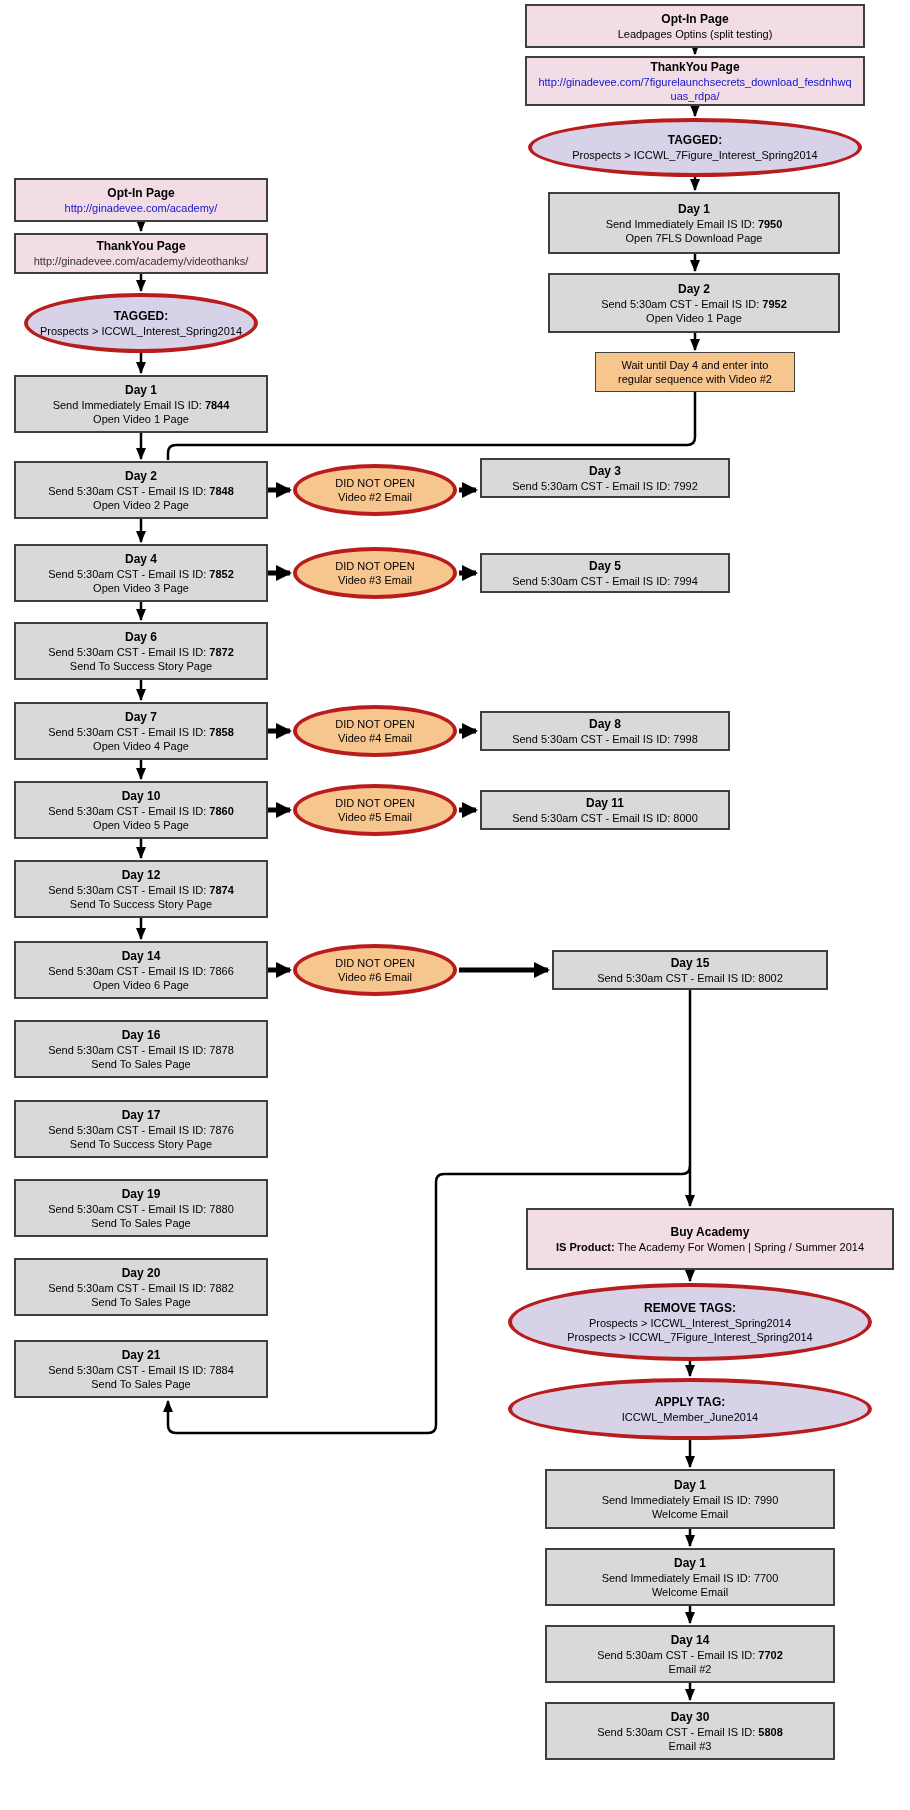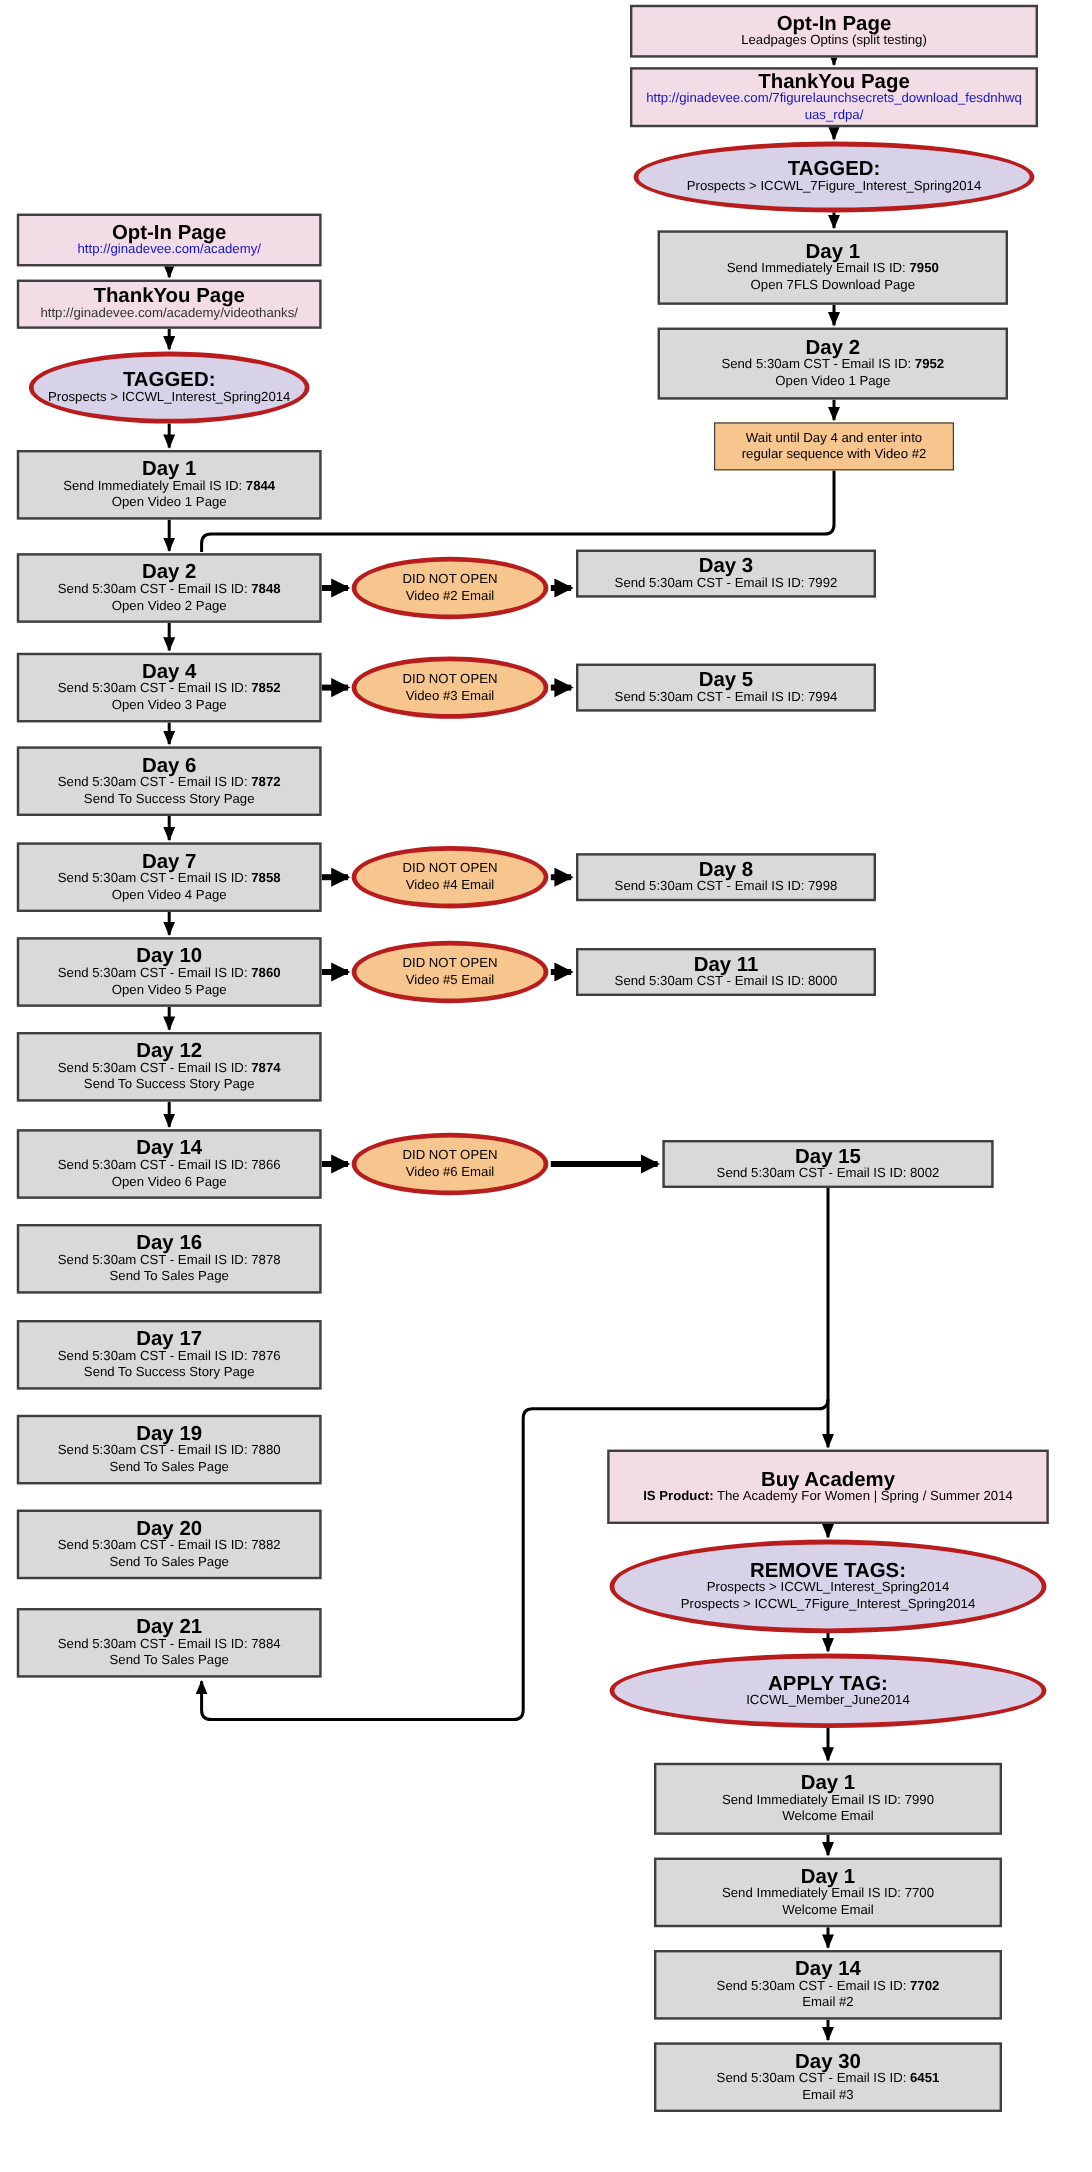--- a/index.html
+++ b/index.html
@@ -5,21 +5,21 @@
   html,body{margin:0;padding:0;background:#fff}
   #canvas{position:relative;width:910px;height:1810px;background:#fff;font-family:"Liberation Sans",sans-serif;overflow:hidden}
   #connectors{position:absolute;left:0;top:0;z-index:0;pointer-events:none}
   .node{position:absolute;box-sizing:border-box;display:flex;flex-direction:column;justify-content:center;align-items:center;text-align:center;color:#000;font:11px/14px "Liberation Sans",sans-serif;z-index:1}
   .rect{border:2px solid #3f3f3f}
   .pink{background:#f2dce6}
   .gray{background:#d9d9d9}
   .ell{border-radius:50%;border:4px solid #b91c1c}
   .purple{background:#d8d2e9}
   .orange{background:#f7c58e}
-  .t{font-weight:bold;font-size:17px;line-height:15px;white-space:nowrap}
+  .t{font-weight:bold;font-size:12px;line-height:15px;white-space:nowrap}
   .l{white-space:nowrap}
   .b{font-weight:bold}
   .wb{font-weight:normal;white-space:nowrap}
   .lnk{color:#1414cc;cursor:pointer}
   .lnk2{color:#333}
   .brk{white-space:normal;word-break:break-all;padding:0 10px}
 </style>
 </head>
 <body>
 
@@ -214,21 +214,21 @@
   </div>
   <div class="node ell orange" style="left:293px;top:944px;width:164px;height:52px">
     <div class="wb">DID NOT OPEN</div>
     <div class="wb">Video #6 Email</div>
   </div>
   <div class="node rect gray" style="left:552px;top:950px;width:276px;height:40px">
     <div class="t">Day 15</div>
     <div class="l">Send 5:30am CST -  Email IS ID: 8002</div>
   </div>
 
-  <div class="node rect pink" style="left:506px;top:1208px;width:368px;height:62px">
+  <div class="node rect pink" style="left:526px;top:1208px;width:368px;height:62px">
     <div class="t">Buy Academy</div>
     <div class="l"><span class="b" style="">IS Product:</span><span> The Academy For Women | Spring / Summer 2014</span></div>
   </div>
   <div class="node ell purple" style="left:508px;top:1283px;width:364px;height:78px">
     <div class="t">REMOVE TAGS:</div>
     <div class="l">Prospects &gt; ICCWL_Interest_Spring2014</div>
     <div class="l">Prospects &gt; ICCWL_7Figure_Interest_Spring2014</div>
   </div>
   <div class="node ell purple" style="left:508px;top:1378px;width:364px;height:62px">
     <div class="t">APPLY TAG:</div>
@@ -244,17 +244,17 @@
     <div class="l"><span>Send Immediately Email IS ID: </span><span>7700</span></div>
     <div class="l">Welcome Email</div>
   </div>
   <div class="node rect gray" style="left:545px;top:1625px;width:290px;height:58px">
     <div class="t">Day 14</div>
     <div class="l"><span>Send 5:30am CST -  Email IS ID: </span><span class="b">7702</span></div>
     <div class="l">Email #2</div>
   </div>
   <div class="node rect gray" style="left:545px;top:1702px;width:290px;height:58px">
     <div class="t">Day 30</div>
-    <div class="l"><span>Send 5:30am CST -  Email IS ID: </span><span class="b">6451</span></div>
+    <div class="l"><span>Send 5:30am CST -  Email IS ID: </span><span class="b">5808</span></div>
     <div class="l">Email #3</div>
   </div>
 
 </div>
 
 </body></html>

